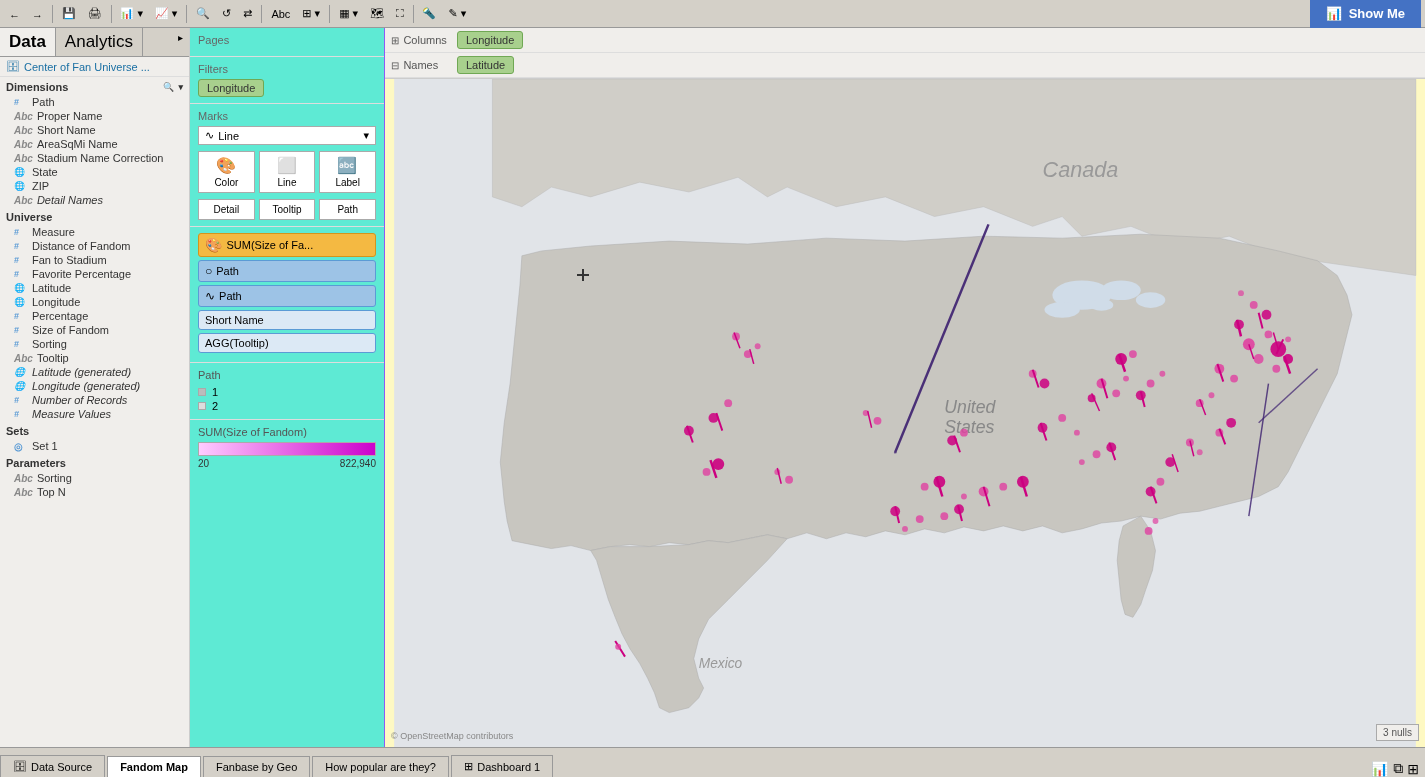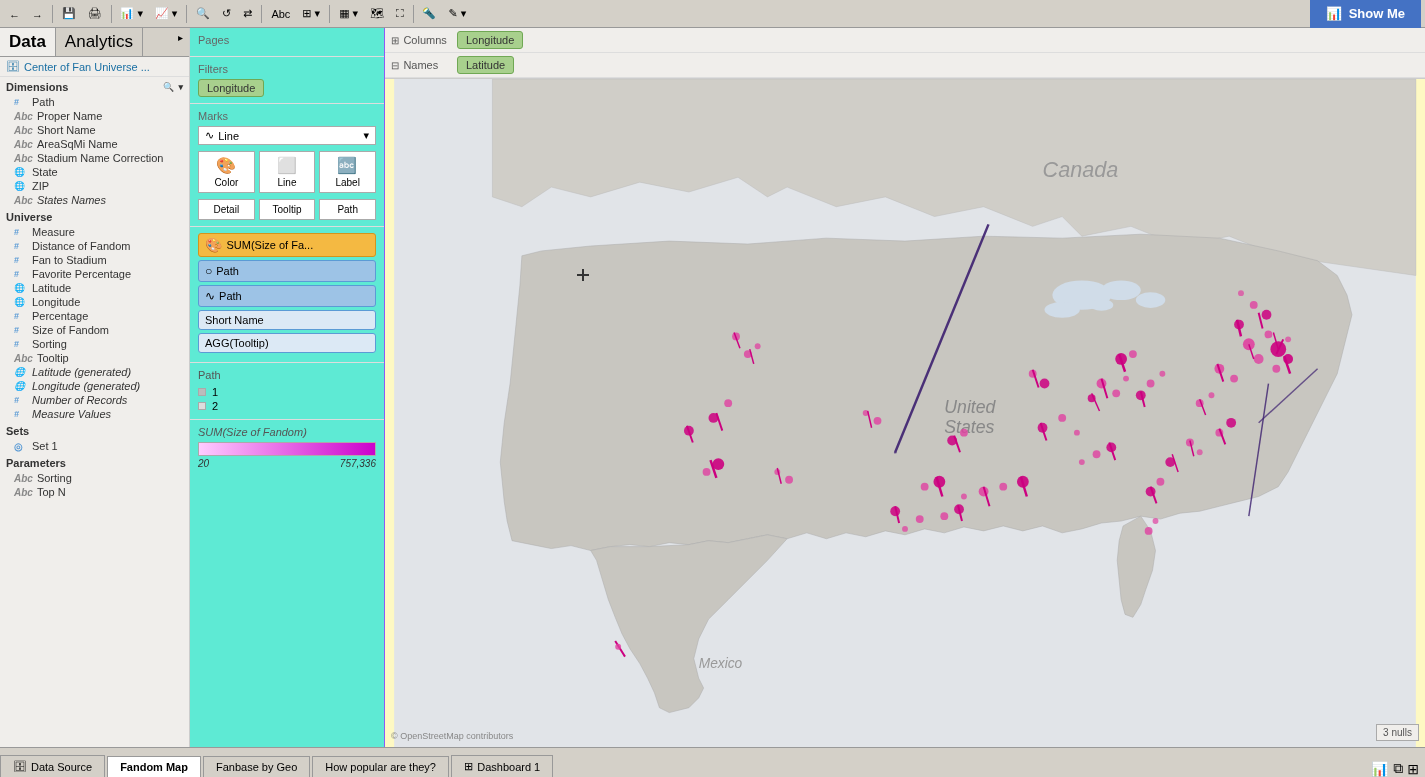--- a/index.html
+++ b/index.html
@@ -230,21 +230,20 @@
       align-items: center;
       gap: 6px;
       font-size: 11px;
       padding: 1px 0;
     }
     .path-dot { width: 8px; height: 8px; background: #ccc; border: 1px solid #aaa; }
 
     
     .legend-section {
       padding: 6px 8px;
-      font-style: italic;
     }
     .legend-title { font-size: 11px; color: #555; margin-bottom: 4px; }
     .legend-gradient {
       height: 14px;
       background: linear-gradient(to right, #ffccff, #cc00cc);
       border: 1px solid #aaa;
       margin-bottom: 2px;
     }
     .legend-labels {
       display: flex;
@@ -445,21 +444,21 @@
     <div class="field-item">
       <span class="field-icon geo">🌐</span>
       <span>State</span>
     </div>
     <div class="field-item">
       <span class="field-icon geo">🌐</span>
       <span>ZIP</span>
     </div>
     <div class="field-item italic">
       <span class="field-icon abc">Abc</span>
-      <span style="font-style:italic">States Names</span>
+      <span style="font-style:italic">Detail Names</span>
     </div>
 
     <div class="section-label">
       <span>Universe</span>
     </div>
 
     <div class="field-item">
       <span class="field-icon hash">#</span>
       <span>Measure</span>
     </div>
@@ -627,21 +626,21 @@
         <div class="path-dot" style="background:#ddd"></div>
         <span>2</span>
       </div>
     </div>
 
     <div class="legend-section">
       <div class="legend-title">SUM(Size of Fandom)</div>
       <div class="legend-gradient"></div>
       <div class="legend-labels">
         <span>20</span>
-        <span>757,336</span>
+        <span>822,940</span>
       </div>
     </div>
   </div>
 
   <div style="flex:1; display:flex; flex-direction:column;">
 
     <div class="shelves">
       <div class="shelf-row-container">
         <div class="shelf-row-label">
           <span style="font-size:10px">⊞</span>

